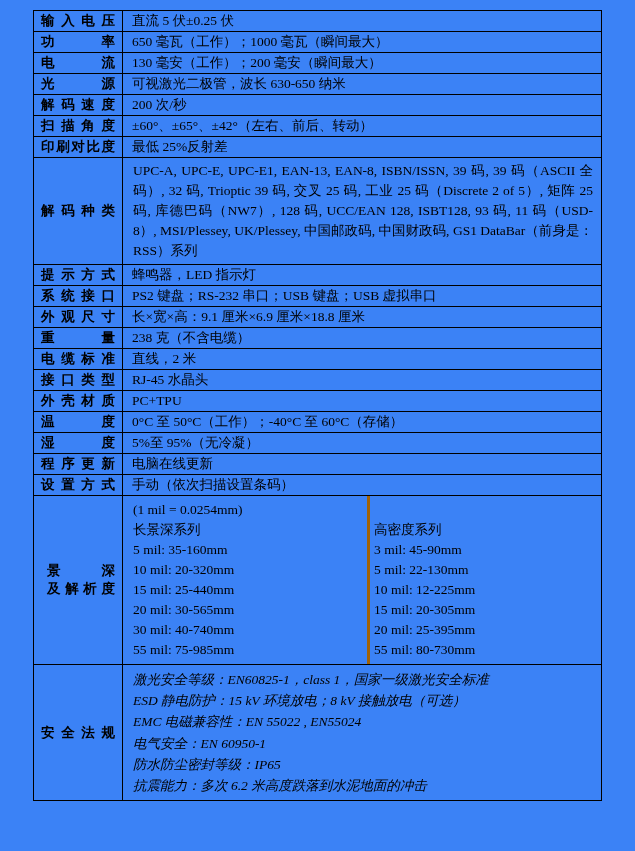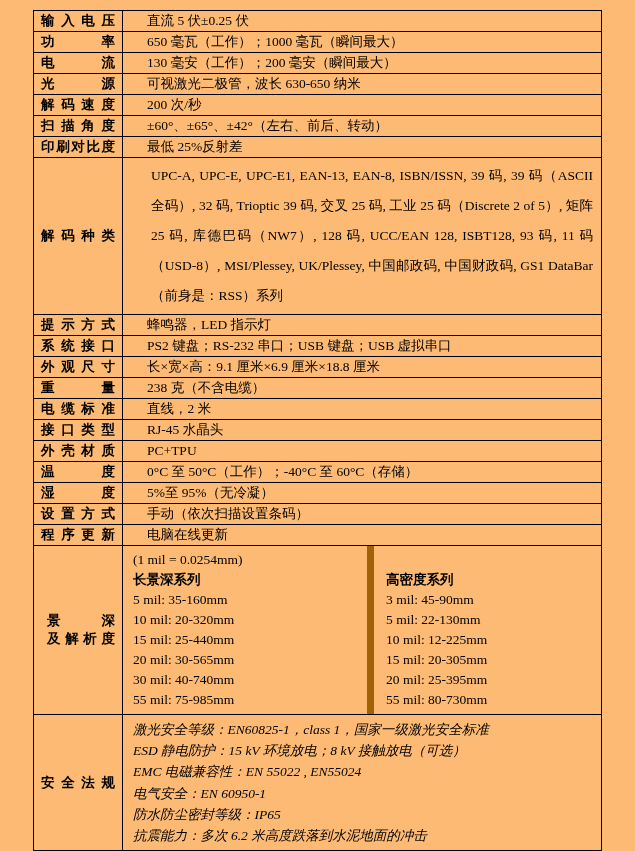--- a/index.html
+++ b/index.html
@@ -6,21 +6,21 @@
     margin: 0;
     padding: 0;
     background: #ffffff;
     font-family: "Liberation Serif", "DejaVu Serif", serif;
     color: #000000;
   }
   .page {
     position: relative;
     width: 635px;
     height: 851px;
-    background: #fdba74;
+    background: #3b82f6;
     overflow: hidden;
   }
   table.spec {
     position: absolute;
     left: 33px;
     top: 10px;
     width: 568px;
     border-collapse: collapse;
     table-layout: fixed;
   }
@@ -36,44 +36,44 @@
     text-align-last: justify;
     -moz-text-align-last: justify;
     line-height: 18px;
   }
   td.lbl div {
     text-align: justify;
     text-align-last: justify;
     margin-left: 6px;
   }
   td.val {
-    padding: 0 24px;
+    padding: 0 9px;
     text-align: left;
   }
   tr.simple { height: 21px; }
   td.decode-cell {
-    line-height: 30px;
-    padding: 3px 8px 3px 28px;
+    line-height: 20px;
+    padding: 3px 8px 3px 10px;
     text-align: justify;
   }
   td.depth-cell { padding: 0; }
   .depth-grid { display: flex; align-items: stretch; }
   .depth-left {
     width: 244px;
     box-sizing: border-box;
     padding: 4px 8px 4px 10px;
   }
   .depth-right {
     flex: 1;
-    border-left: 7px solid #a16207;
-    padding: 4px 8px 4px 12px;
+    border-left: 3px solid #a16207;
+    padding: 4px 8px 4px 4px;
   }
   .depth-grid div { line-height: 20px; }
   .depth-spacer { height: 20px; }
-  .series-hdr { font-weight: bold; }
+  .series-hdr { font-weight: normal; }
   td.safety-cell { padding: 4px 8px 4px 10px; }
   td.safety-cell div { line-height: 21.2px; font-style: italic; }
 </style>
 </head>
 <body>
 
 <div class="page">
   <table class="spec">
     <colgroup>
       <col style="width:89px">
@@ -142,26 +142,26 @@
         </tr>
       <tr class="simple">
           <td class="lbl">温度</td>
           <td class="val">0°C 至 50°C（工作）；-40°C 至 60°C（存储）</td>
         </tr>
       <tr class="simple">
           <td class="lbl">湿度</td>
           <td class="val">5%至 95%（无冷凝）</td>
         </tr>
       <tr class="simple">
+          <td class="lbl">程序更新</td>
+          <td class="val">电脑在线更新</td>
+        </tr>
+      <tr class="simple">
           <td class="lbl">设置方式</td>
           <td class="val">手动（依次扫描设置条码）</td>
-        </tr>
-      <tr class="simple">
-          <td class="lbl">程序更新</td>
-          <td class="val">电脑在线更新</td>
         </tr>
 
       <tr>
         <td class="lbl">
           <div>景深</div>
           <div>及解析度</div>
         </td>
         <td class="val depth-cell">
           <div class="depth-grid">
             <div class="depth-left">

